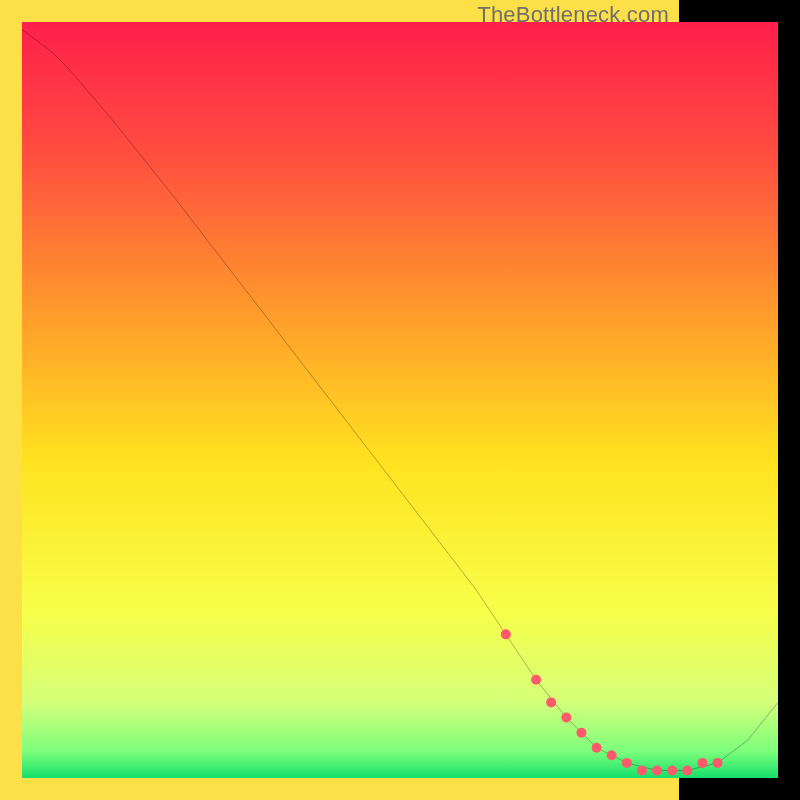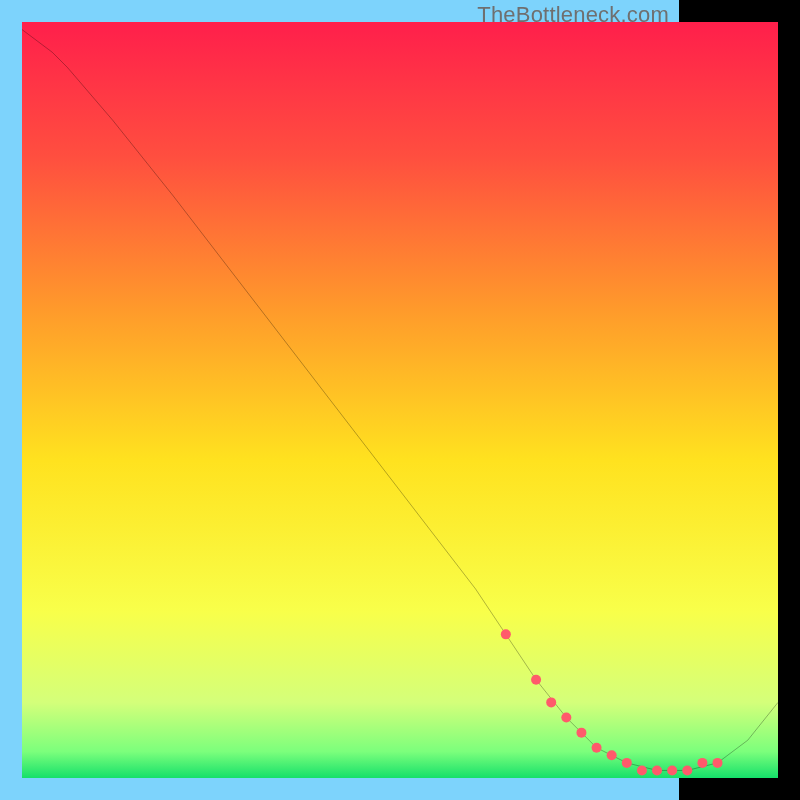--- a/index.html
+++ b/index.html
@@ -8,21 +8,21 @@
     width: 800px;
     height: 800px;
     background: #000;
     font-family: Arial, Helvetica, sans-serif;
     overflow: hidden;
   }
   .frame {
     position: relative;
     width: 679px;
     height: 800px;
-    background: #7dd3fc;
+    background: #fde047;
   }
   .plot {
     position: absolute;
     left: 22px;
     top: 22px;
     width: 756px;
     height: 756px;
   }
   .watermark {
     position: absolute;

